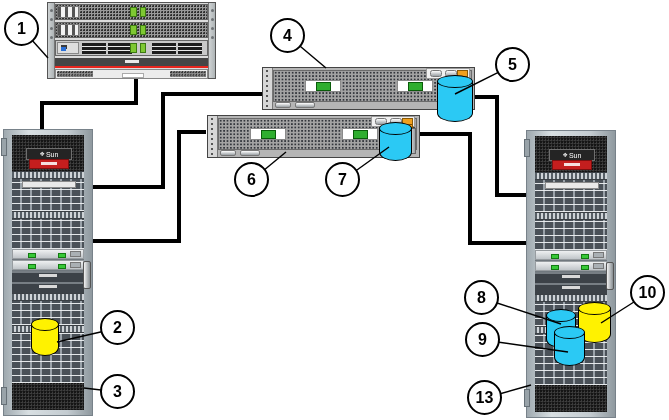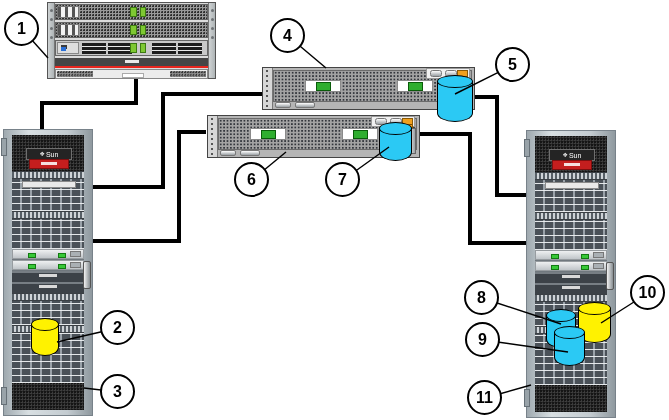--- a/index.html
+++ b/index.html
@@ -374,16 +374,16 @@
   <div class="callout" style="left:464px;top:280px">
       <span>8</span>
     </div>
   <div class="callout" style="left:465px;top:322px">
       <span>9</span>
     </div>
   <div class="callout" style="left:630px;top:275px">
       <span>10</span>
     </div>
   <div class="callout" style="left:467px;top:380px">
-      <span>11</span>
+      <span>13</span>
     </div>
 
 </div>
 
 </body></html>

